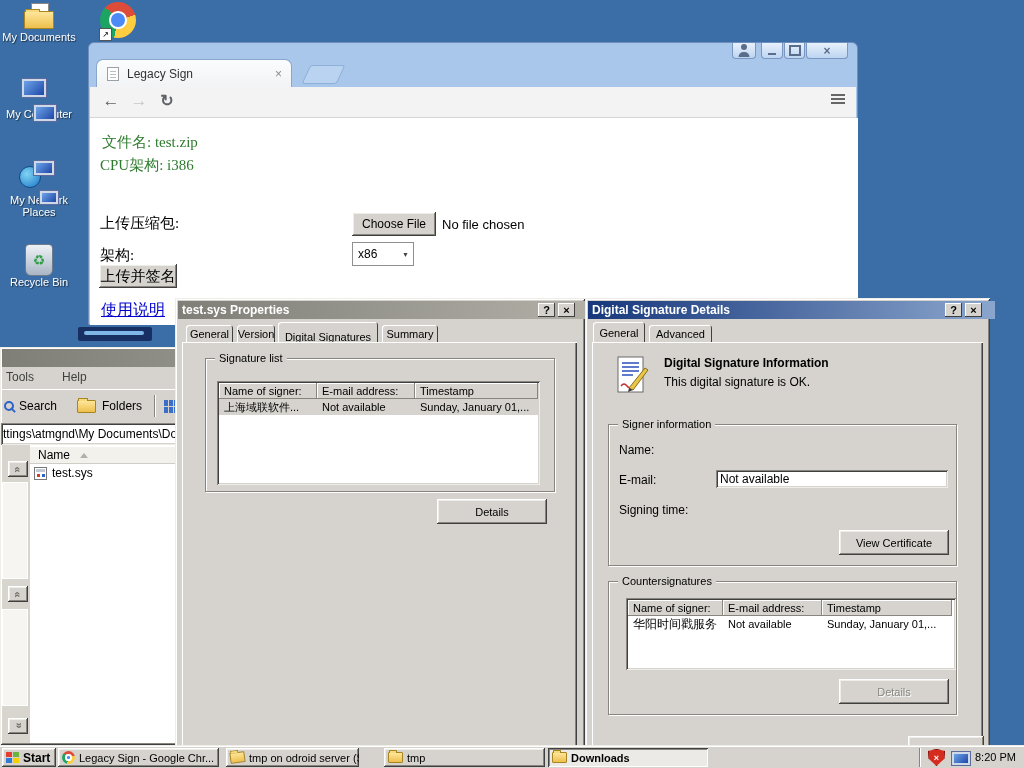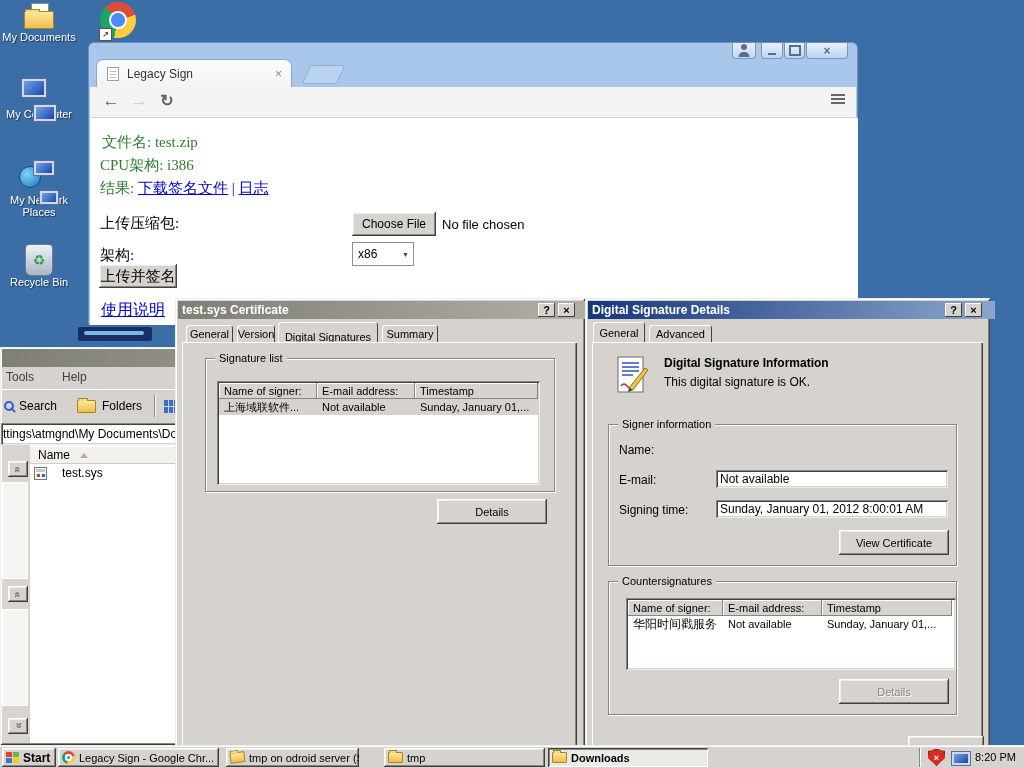--- a/index.html
+++ b/index.html
@@ -141,26 +141,20 @@
 
     <div class="abs" style="left:1px;top:75px;width:768px;height:207px;background:#fff;overflow:hidden">
       <div class="abs serif grn" style="left:12px;top:15px;font-size:15px">
         <span>文件名:</span>
         <span>test.zip</span>
       </div>
       <div class="abs serif grn" style="left:10px;top:38px;font-size:15px">
         <span>CPU架构:</span>
         <span>i386</span>
       </div>
-      <div class="abs serif" style="left:10px;top:61px;font-size:15px">
-        <span class="grn">结果:</span>
-        <a class="link">下载签名文件</a>
-        <span class="link" style="text-decoration:none">|</span>
-        <a class="link">日志</a>
-      </div>
       <div class="abs serif" style="left:10px;top:96px;font-size:15px">上传压缩包:</div>
       <div class="btn abs" style="left:262px;top:94px;width:84px;height:24px;font-size:12px">Choose File</div>
       <div class="abs" style="left:352px;top:99px;font-size:13px">No file chosen</div>
       <div class="abs serif" style="left:10px;top:128px;font-size:15px">架构:</div>
       <div class="abs" style="left:262px;top:124px;width:60px;height:22px;background:#fff;border:1px solid #8f8f8f;display:flex;align-items:center">
         <span style="font-size:12px;padding-left:5px">x86</span>
         <span style="margin-left:auto;margin-right:4px;font-size:7px;color:#444">▼</span>
       </div>
       <div class="btn abs" style="left:9px;top:146px;width:78px;height:24px;font-size:15px">上传并签名</div>
       <a class="abs link serif" style="left:11px;top:182px;font-size:16px">使用说明</a>
@@ -210,30 +204,30 @@
       </div>
     <div class="abs btn" style="left:8px;top:371px;width:20px;height:16px">
         <span class="chev down">«</span>
       </div>
 
     <div class="abs" style="left:30px;top:98px;width:498px;height:298px;background:#fff">
       <div class="abs" style="left:0;top:2px;width:498px;height:16px;background:#f3f1ec;border-bottom:1px solid #d0cdc6;display:flex;align-items:center">
         <span style="font-size:12px;padding-left:8px">Name</span>
         <span class="tri-up" style="margin-left:10px"></span>
       </div>
-      <div class="abs" style="left:4px;top:21px;display:flex;align-items:center;gap:15px">
+      <div class="abs" style="left:4px;top:21px;display:flex;align-items:center;gap:5px">
         <span class="sysico" style="width:13px;height:13px"></span>
         <span style="font-size:12px">test.sys</span>
       </div>
     </div>
   </div>
 
   <div class="abs win" style="left:175px;top:298px;width:410px;height:470px;z-index:4">
     <div class="tbar tb-inactive abs" style="left:3px;top:3px;width:404px;height:18px">
-      <span>test.sys Certificate</span>
+      <span>test.sys Properties</span>
     </div>
     <div class="tbtn" style="left:363px;top:5px;width:17px;height:14px">?</div>
     <div class="tbtn" style="left:383px;top:5px;width:17px;height:14px">×</div>
 
     <div class="tab" style="left:11px;top:27px;width:47px;height:17px">General</div>
     <div class="tab" style="left:62px;top:27px;width:38px;height:17px">Version</div>
     <div class="tab active" style="left:103px;top:24px;width:100px;height:29px;box-shadow:inset 1px 1px 0 #fff,inset -1px 0 0 #404040,0 1px 0 #d6d3ce">Digital Signatures</div>
     <div class="tab" style="left:207px;top:27px;width:56px;height:17px">Summary</div>
 
     <div class="abs" style="left:7px;top:44px;width:395px;height:423px;background:#d6d3ce;box-shadow:inset 1px 1px 0 #fff,inset -1px -1px 0 #404040,inset -2px -2px 0 #87857e">
@@ -282,23 +276,20 @@
       <div class="abs" style="left:72px;top:33px;font-size:12px">This digital signature is OK.</div>
 
       <div class="group" style="left:16px;top:82px;width:347px;height:140px">
         <span class="glab">Signer information</span>
         <div class="abs" style="left:10px;top:18px;font-size:12px">Name:</div>
         <div class="abs" style="left:10px;top:48px;font-size:12px">E-mail:</div>
         <div class="sunken abs" style="left:107px;top:45px;width:232px;height:18px;display:flex;align-items:center">
           <span style="font-size:12px;padding-left:4px">Not available</span>
         </div>
         <div class="abs" style="left:10px;top:78px;font-size:12px">Signing time:</div>
-        <div class="sunken abs" style="left:107px;top:75px;width:232px;height:18px;display:flex;align-items:center">
-          <span style="font-size:12px;padding-left:4px;white-space:nowrap">Sunday, January 01, 2012 8:00:01 AM</span>
-        </div>
         <div class="btn abs" style="left:230px;top:105px;width:110px;height:25px">View Certificate</div>
       </div>
 
       <div class="group" style="left:16px;top:239px;width:347px;height:132px">
         <span class="glab">Countersignatures</span>
         <div class="sunken abs" style="left:17px;top:16px;width:330px;height:72px">
           <div class="abs" style="left:2px;top:2px;display:flex">
             <div class="hcell" style="width:95px;height:16px">Name of signer:</div>
             <div class="hcell" style="width:99px;height:16px">E-mail address:</div>
             <div class="hcell" style="width:130px;height:16px">Timestamp</div>

